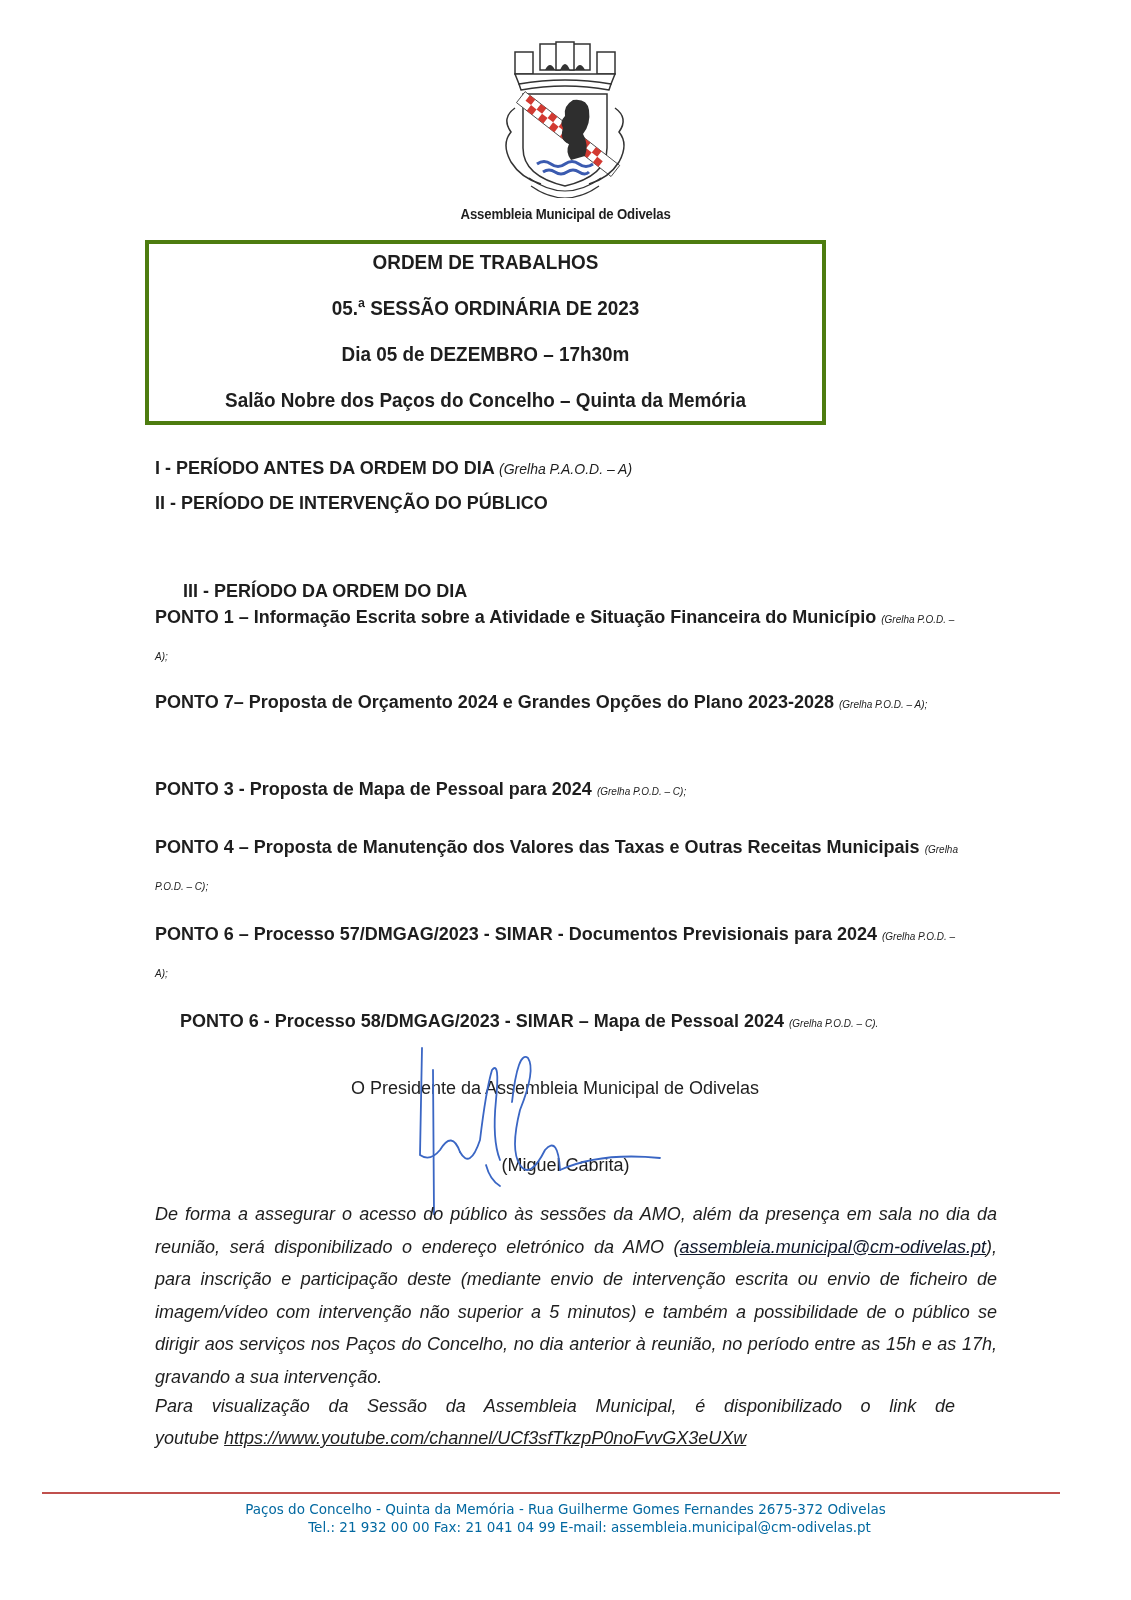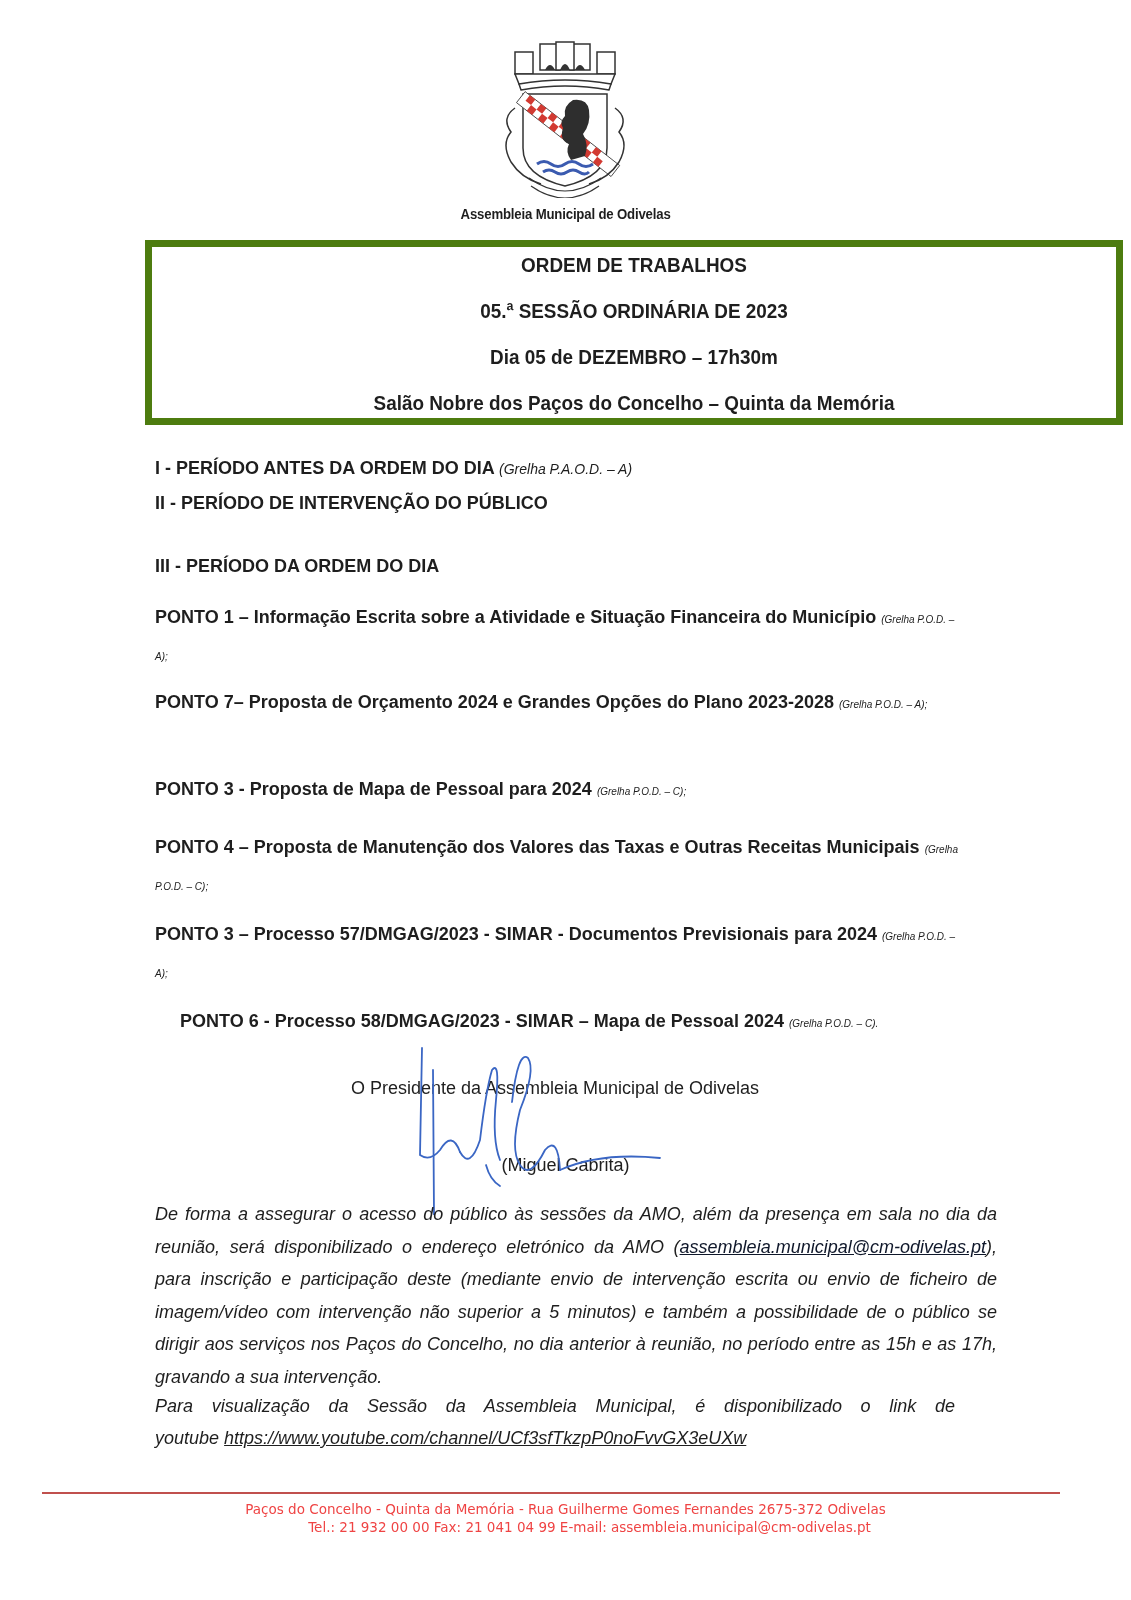--- a/index.html
+++ b/index.html
@@ -1,39 +1,39 @@
 <!DOCTYPE html>
 <html><head>
   <meta charset="utf-8">
   <style>
     html, body { margin: 0; padding: 0; background: #ffffff; }
     body { width: 1131px; height: 1600px; position: relative; overflow: hidden; color: #1e1e1e; font-family: "Liberation Sans", sans-serif; }
     .crest { position: absolute; left: 485px; top: 38px; width: 160px; height: 160px; }
     .org-name { position: absolute; left: 0; width: 1131px; top: 205px; text-align: center; font-size: 15px; font-weight: bold; letter-spacing: -0.2px; transform: scaleX(0.88); transform-origin: 566px 0; }
-    .title-box { position: absolute; left: 145px; top: 240px; width: 978px; height: 185px; border: 7px solid #4d7c0f; box-sizing: border-box; }
+    .title-box { position: absolute; left: 145px; top: 240px; width: 681px; height: 185px; border: 4px solid #4d7c0f; box-sizing: border-box; }
     .title-line { position: absolute; left: 0; width: 100%; text-align: center; font-weight: bold; font-size: 21px; transform: scaleX(0.9); }
     .tl1 { top: 6px; } .tl2 { top: 52px; } .tl3 { top: 98px; } .tl4 { top: 144px; }
     .period { position: absolute; left: 155px; font-size: 18px; font-weight: bold; }
     .period .grelha { font-weight: normal; font-style: italic; font-size: 14px; }
-    .p1 { top: 458px; } .p2 { top: 493px; } .p3 { top: 556px; }
+    .p1 { top: 458px; } .p2 { top: 493px; } .p3 { top: 581px; margin-left: 28px; }
     .ponto { position: absolute; left: 155px; width: 810px; font-size: 18px; line-height: 34px; }
     .ponto .plabel { font-weight: bold; }
     .ponto .pdesc { font-stretch: condensed; font-weight: bold; }
     .ponto .grelha { font-style: italic; font-size: 10px; }
     .pt1 { top: 600px; } .pt2 { top: 685px; } .pt3 { top: 772px; } .pt4 { top: 830px; } .pt5 { top: 917px; } .pt6 { top: 1004px; margin-left: 25px; }
     .sig-role { position: absolute; top: 1078px; left: 0; width: 1110px; text-align: center; font-size: 18px; }
     .sig-name { position: absolute; top: 1155px; left: 0; width: 1131px; text-align: center; font-size: 18px; }
     .sig-svg { position: absolute; left: 400px; top: 1040px; width: 280px; height: 175px; }
     .notice { position: absolute; left: 155px; top: 1198px; width: 842px; font-style: italic; font-size: 18px; line-height: 32.5px; text-align: justify; }
     .notice a { color: #0f172a; text-decoration: underline; }
     .notice2 { position: absolute; left: 155px; top: 1390px; width: 800px; font-style: italic; font-size: 18px; line-height: 32.5px; text-align: justify; text-align-last: justify; }
     .notice3 { position: absolute; left: 155px; top: 1422px; font-style: italic; font-size: 18px; line-height: 32.5px; }
     .notice3 a { color: #1e1e1e; text-decoration: underline; }
     .footer-rule { position: absolute; left: 42px; top: 1492px; width: 1018px; height: 2px; background: #c0504d; }
-    .footer-line { position: absolute; left: 0; width: 1131px; text-align: center; font-family: "DejaVu Sans", sans-serif; font-size: 13.5px; color: #ef4444; }
+    .footer-line { position: absolute; left: 0; width: 1131px; text-align: center; font-family: "DejaVu Sans", sans-serif; font-size: 13.5px; color: #0369a1; }
     .fl1 { top: 1501px; } .fl2 { top: 1519px; padding-left: 24px; }
   </style>
 </head>
 <body>
 
 <svg class="crest" viewBox="0 0 160 160">
 
   <g fill="#fff" stroke="#333" stroke-width="1.5">
     <rect x="30" y="14" width="18" height="22"></rect>
     <rect x="55" y="6" width="20" height="26"></rect>
@@ -116,21 +116,21 @@
   <span class="plabel">PONTO 3 -</span>
   <span class="pdesc">Proposta de Mapa de Pessoal para 2024</span>
   <span class="grelha">(Grelha P.O.D. – C);</span>
 </div>
 <div class="ponto pt4">
   <span class="plabel">PONTO 4 –</span>
   <span class="pdesc">Proposta de Manutenção dos Valores das Taxas e Outras Receitas Municipais</span>
   <span class="grelha">(Grelha P.O.D. – C);</span>
 </div>
 <div class="ponto pt5">
-  <span class="plabel">PONTO 3 –</span>
+  <span class="plabel">PONTO 6 –</span>
   <span class="pdesc">Processo 57/DMGAG/2023 - SIMAR - Documentos Previsionais para 2024</span>
   <span class="grelha">(Grelha P.O.D. – A);</span>
 </div>
 <div class="ponto pt6">
   <span class="plabel">PONTO 6 -</span>
   <span class="pdesc">Processo 58/DMGAG/2023 - SIMAR – Mapa de Pessoal 2024</span>
   <span class="grelha">(Grelha P.O.D. – C).</span>
 </div>
 
 <div class="sig-role">O Presidente da Assembleia Municipal de Odivelas</div>

